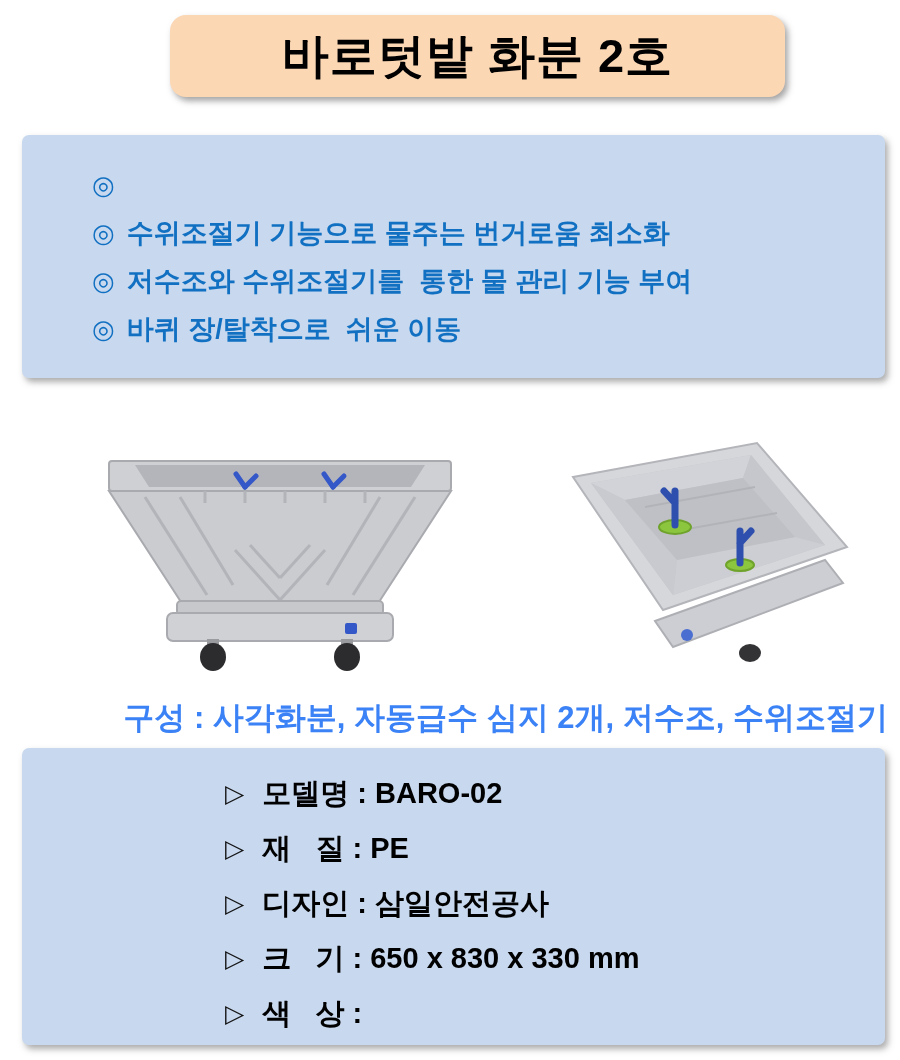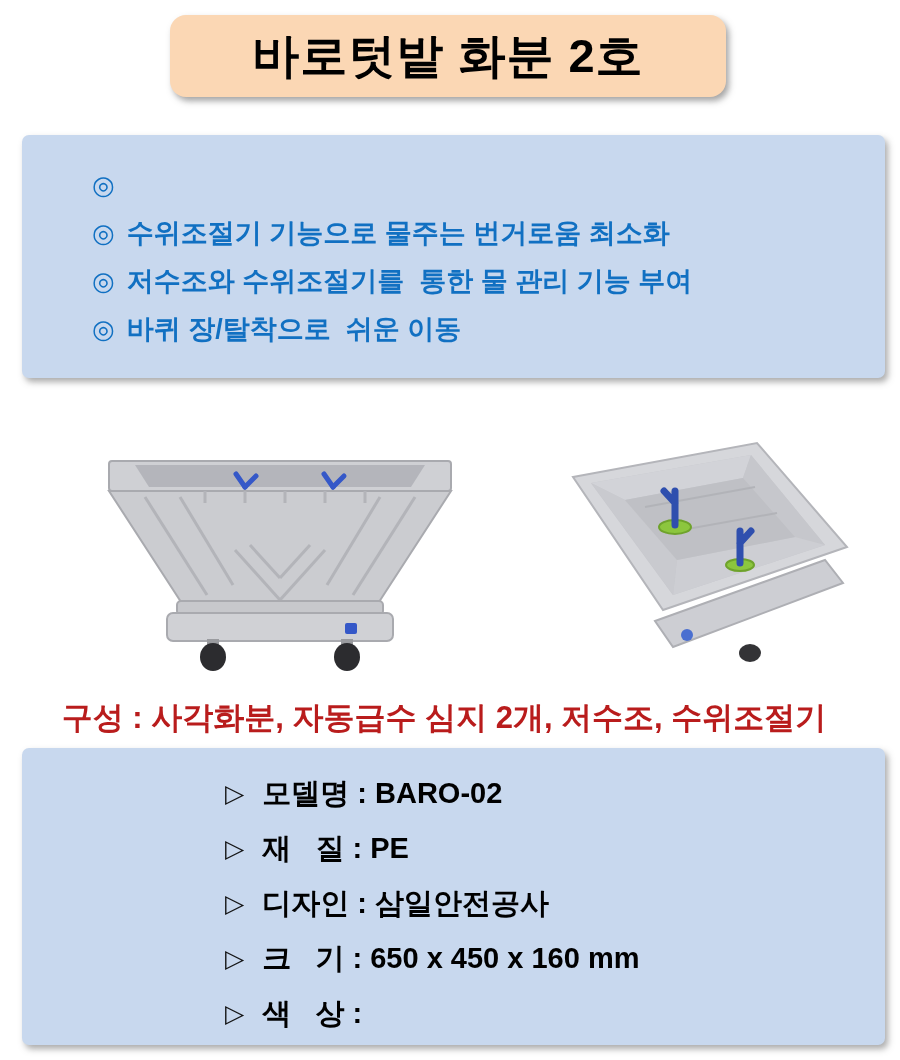--- a/index.html
+++ b/index.html
@@ -2,21 +2,21 @@
 <html><head>
 <meta charset="utf-8">
 <style>
   html,body{margin:0;padding:0;}
   body{
     width:900px;height:1060px;position:relative;background:#ffffff;
     font-family:"Liberation Sans","DejaVu Sans",sans-serif;overflow:hidden;
   }
   
   .title-box{
-    position:absolute;left:170px;top:15px;width:556px;height:82px;
+    position:absolute;left:170px;top:15px;width:615px;height:82px;
     background:#fbd7b4;border-radius:16px;
     box-shadow:3px 4px 6px rgba(90,90,90,.55);
     display:flex;align-items:center;justify-content:center;
   }
   .title-text{font-size:47px;font-weight:bold;color:#000;letter-spacing:1px;}
   
   .features{
     position:absolute;left:22px;top:135px;width:863px;height:243px;
     background:#c8d8ee;border-radius:7px;
     box-shadow:3px 4px 6px rgba(90,90,90,.5);
@@ -25,22 +25,22 @@
   .feature-row{
     display:flex;align-items:center;height:48px;
     color:#1170c2;font-size:27px;font-weight:bold;white-space:pre-wrap;
   }
   .bullet{margin-right:12px;font-size:26px;font-weight:normal;}
   
   .img-left{position:absolute;left:95px;top:445px;}
   .img-right{position:absolute;left:495px;top:425px;}
   
   .composition{
-    position:absolute;left:0;top:697px;width:888px;text-align:center;
-    color:#b91c1c;font-size:31px;font-weight:bold;white-space:pre-wrap;
+    position:absolute;left:0;top:697px;width:888px;text-align:right;
+    color:#3b82f6;font-size:31px;font-weight:bold;white-space:pre-wrap;
   }
   
   .specs{
     position:absolute;left:22px;top:748px;width:863px;height:297px;
     background:#c8d8ee;border-radius:7px;
     box-shadow:3px 4px 6px rgba(90,90,90,.5);
     box-sizing:border-box;padding:18px 20px 0 203px;
   }
   .spec-row{
     display:flex;align-items:center;height:55px;
@@ -152,19 +152,19 @@
   <div class="spec-row">
     <span class="spec-marker">▷</span>
     <span>재   질</span><span> : </span><span>PE</span>
   </div>
   <div class="spec-row">
     <span class="spec-marker">▷</span>
     <span>디자인</span><span> : </span><span>삼일안전공사</span>
   </div>
   <div class="spec-row">
     <span class="spec-marker">▷</span>
-    <span>크   기</span><span> : </span><span>650 x 450 x 160 mm</span>
+    <span>크   기</span><span> : </span><span>650 x 830 x 330 mm</span>
   </div>
   <div class="spec-row">
     <span class="spec-marker">▷</span>
     <span>색   상</span><span> : </span>
   </div>
 </div>
 
 </body></html>

